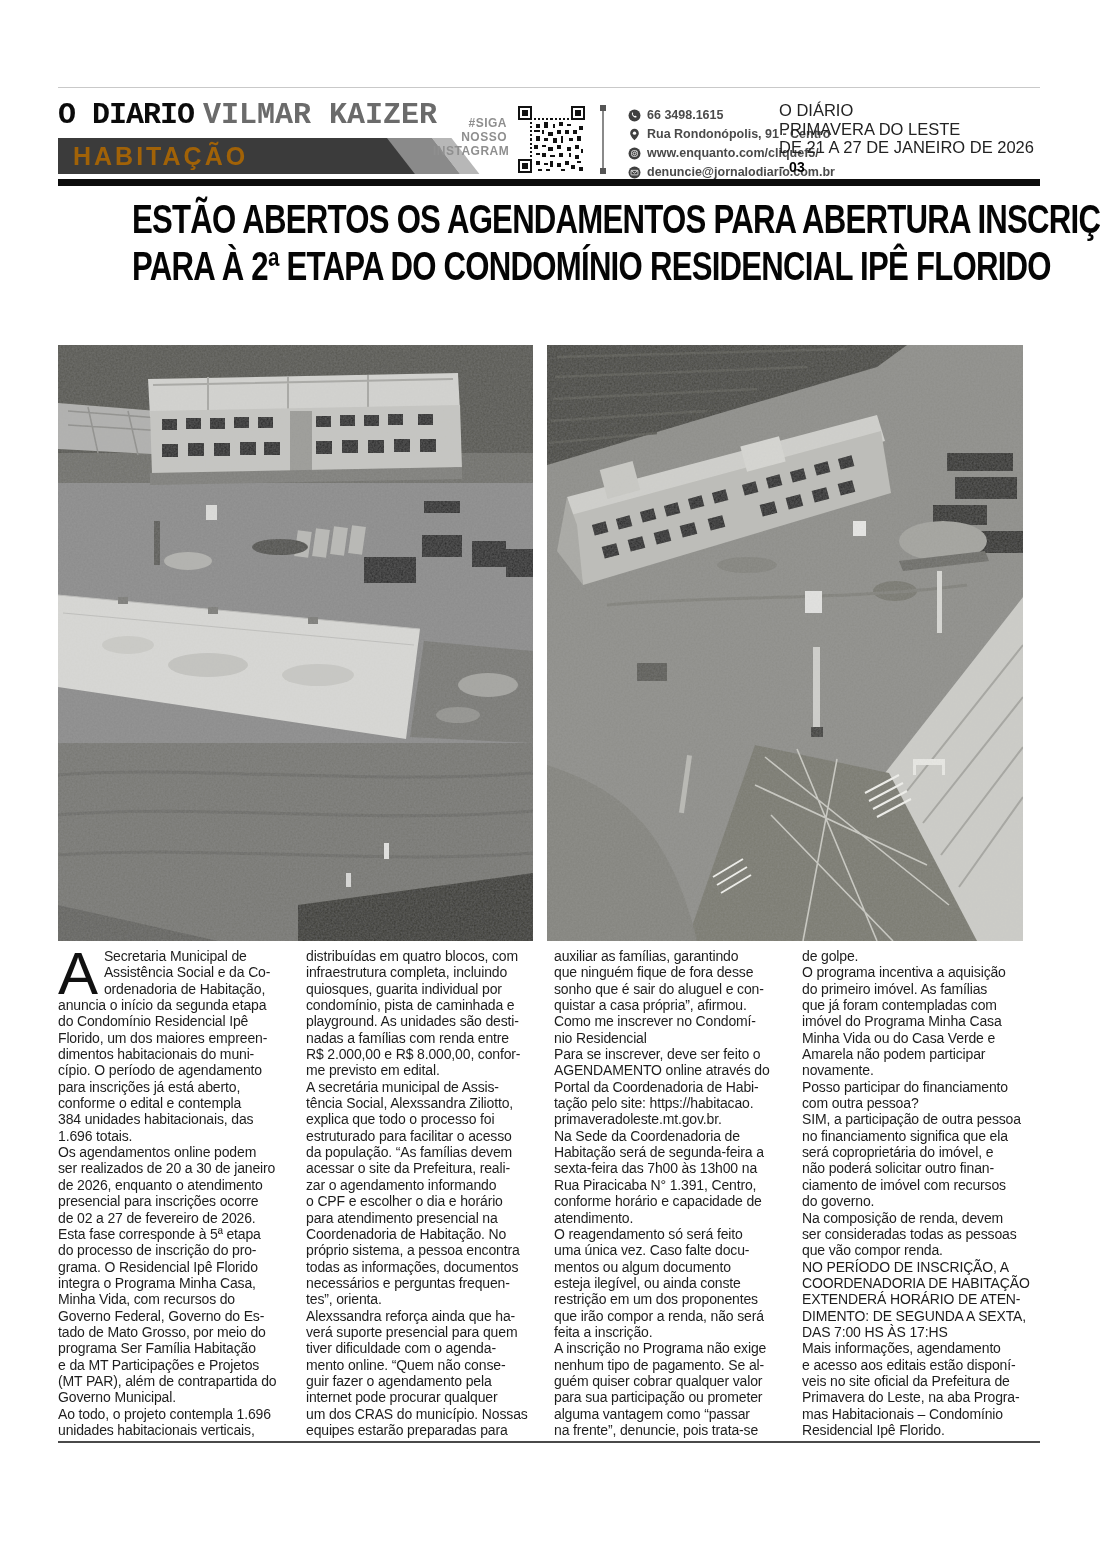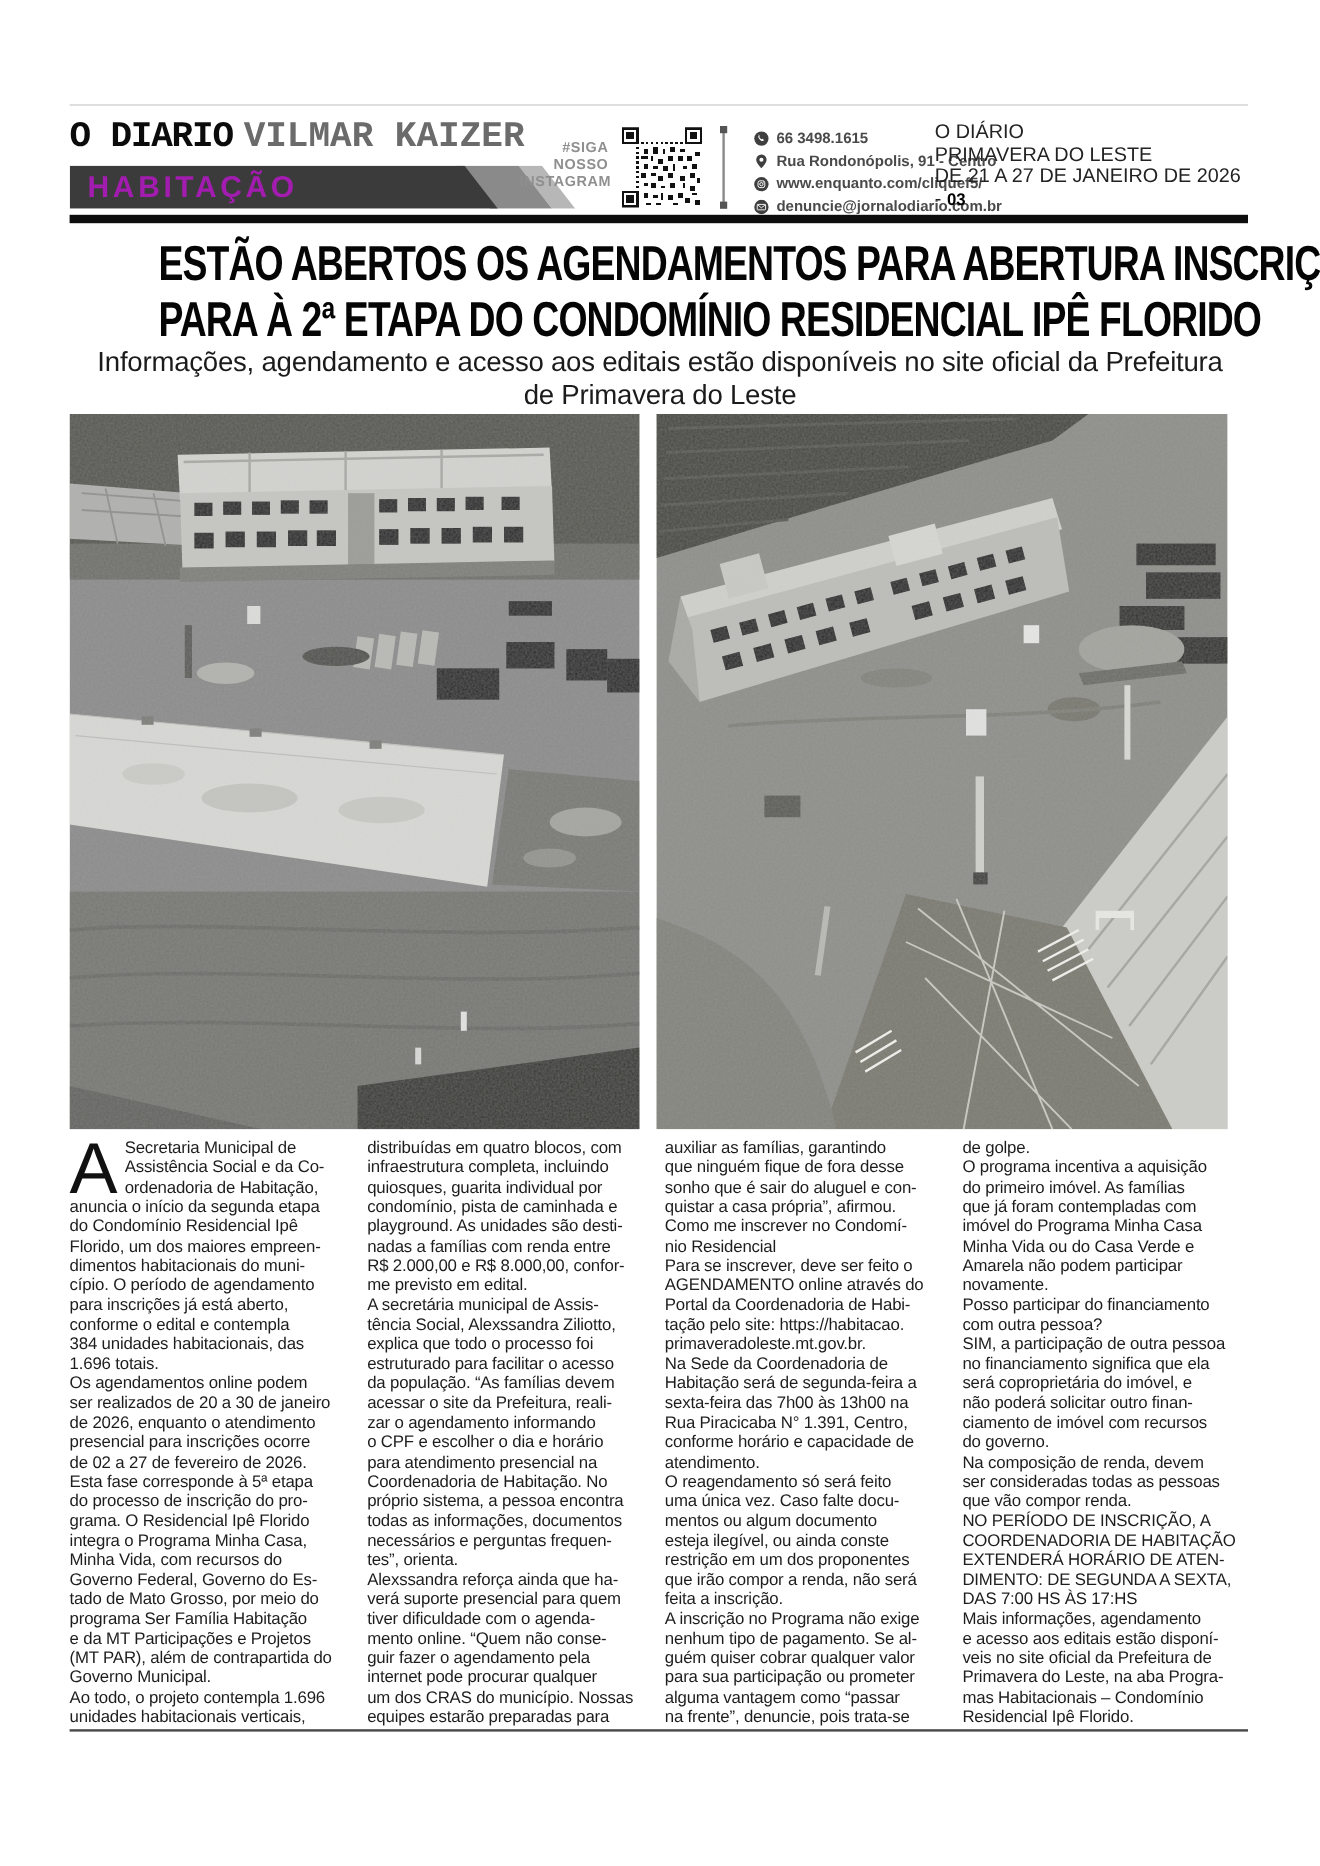--- a/index.html
+++ b/index.html
@@ -11,21 +11,21 @@
   .topline{left:58px;top:87px;width:982px;height:1px;background:#c9c9c9;}
   .logo-row{left:58px;top:98px;height:34px;white-space:nowrap;font-family:Liberation Mono, monospace;}
   .logo-primary{font-size:30px;font-weight:bold;color:#0b0b0b;letter-spacing:-1px;}
   .logo-secondary{font-size:30px;font-weight:bold;color:#6b6b6b;letter-spacing:0px;margin-left:9px;}
   .banner-wrap{left:58px;top:138px;width:430px;height:36px;}
   .banner-layer{position:absolute;top:0;left:0;width:100%;height:100%;}
   .banner-light{clip-path:polygon(87% 0,91.5% 0,98% 100%,93.5% 100%);background:#b7b7b7;}
   .banner-mid{clip-path:polygon(75% 0,87% 0,93.5% 100%,81.5% 100%);background:#8a8a8a;}
   .banner-dark{clip-path:polygon(0 0,76.5% 0,83% 100%,0 100%);background:#3b3b3b;}
   .banner-text{position:absolute;left:15px;top:0;line-height:36px;font-size:25px;font-weight:bold;
-               color:#a21caf;letter-spacing:3px;}
+               color:#a16207;letter-spacing:3px;}
   .siga{left:433px;top:116px;width:74px;text-align:right;font-size:12px;font-weight:bold;
         color:#8f8f8f;line-height:14px;letter-spacing:.5px;white-space:pre-line;}
   .qr{left:518px;top:106px;width:67px;height:67px;}
   .vdiv{left:602px;top:107px;width:2px;height:65px;background:#8a8a8a;}
   .vdiv::before,.vdiv::after{content:"";position:absolute;left:-2px;width:6px;height:6px;background:#555;}
   .vdiv::before{top:-2px;} .vdiv::after{bottom:-2px;}
   .contacts{left:628px;top:103px;list-style:none;margin:0;padding:0;}
   .contacts li{display:flex;align-items:flex-end;height:19px;}
   .contact-icon{width:13px;height:13px;margin-right:6px;flex:0 0 13px;}
   .contact-text{font-size:12.5px;font-weight:bold;color:#4a4a4a;letter-spacing:0px;white-space:nowrap;}
@@ -194,22 +194,20 @@
     <div>O DIÁRIO</div>
     <div>PRIMAVERA DO LESTE</div>
     <div>DE  21 A 27 DE JANEIRO DE 2026</div>
     <div><span>- </span><span class="pageno">03</span></div>
   </div>
 
   <div class="abs thickrule"></div>
 
   <div class="abs headline hl1">ESTÃO ABERTOS OS AGENDAMENTOS PARA ABERTURA INSCRIÇÕES</div>
   <div class="abs headline hl2">PARA À 2ª ETAPA DO CONDOMÍNIO RESIDENCIAL IPÊ FLORIDO</div>
-  <div class="abs subtitle">Informações, agendamento e acesso aos editais estão disponíveis no site oficial da Prefeitura
-de Primavera do Leste</div>
 
   <div class="abs photo photo-left">
     <svg viewBox="0 0 475 596" preserveAspectRatio="none">
       <defs>
         <filter id="grain1" x="0" y="0" width="100%" height="100%">
           <feTurbulence type="fractalNoise" baseFrequency="0.55" numOctaves="2" result="n"></feTurbulence>
           <feColorMatrix in="n" type="matrix" values="0 0 0 0 0.5  0 0 0 0 0.5  0 0 0 0 0.5  0 0 0 0.18 0"></feColorMatrix>
           <feComposite operator="over" in2="SourceGraphic"></feComposite>
         </filter>
       </defs>

